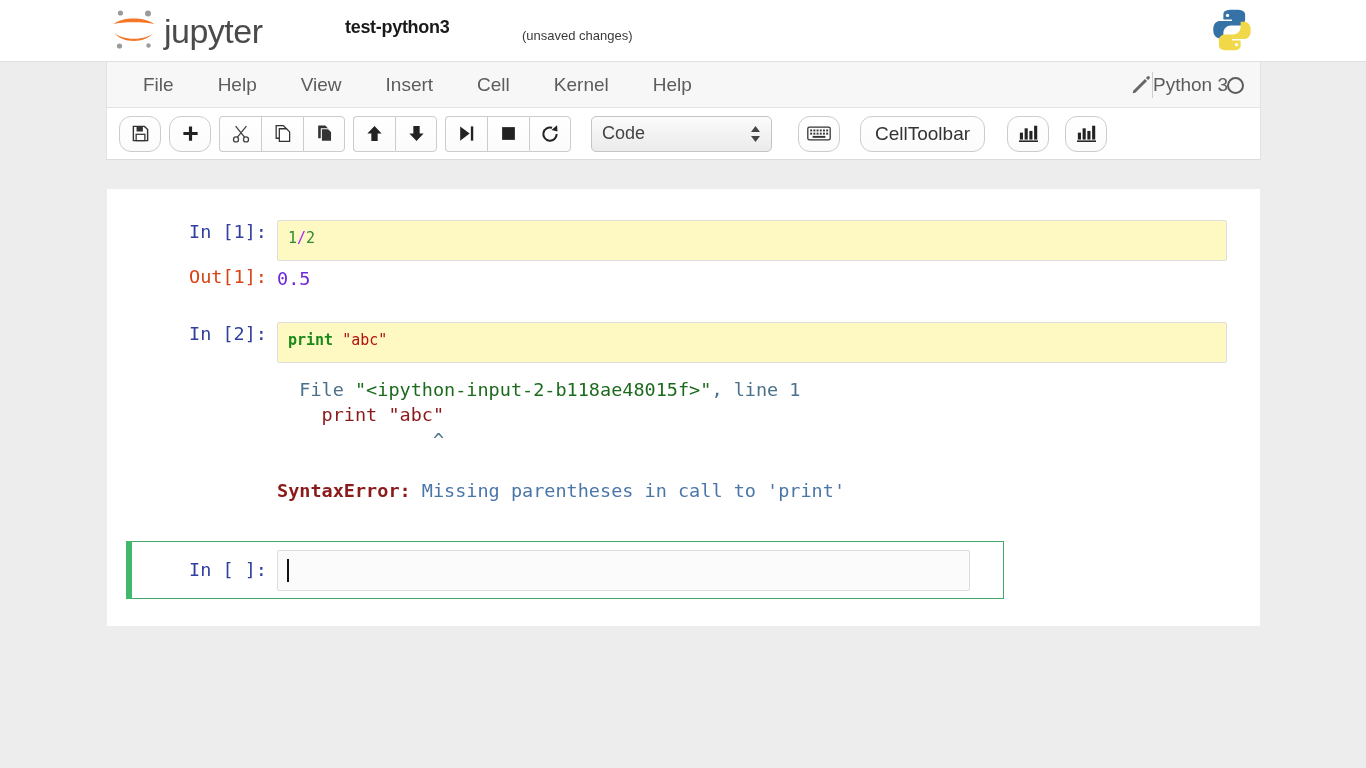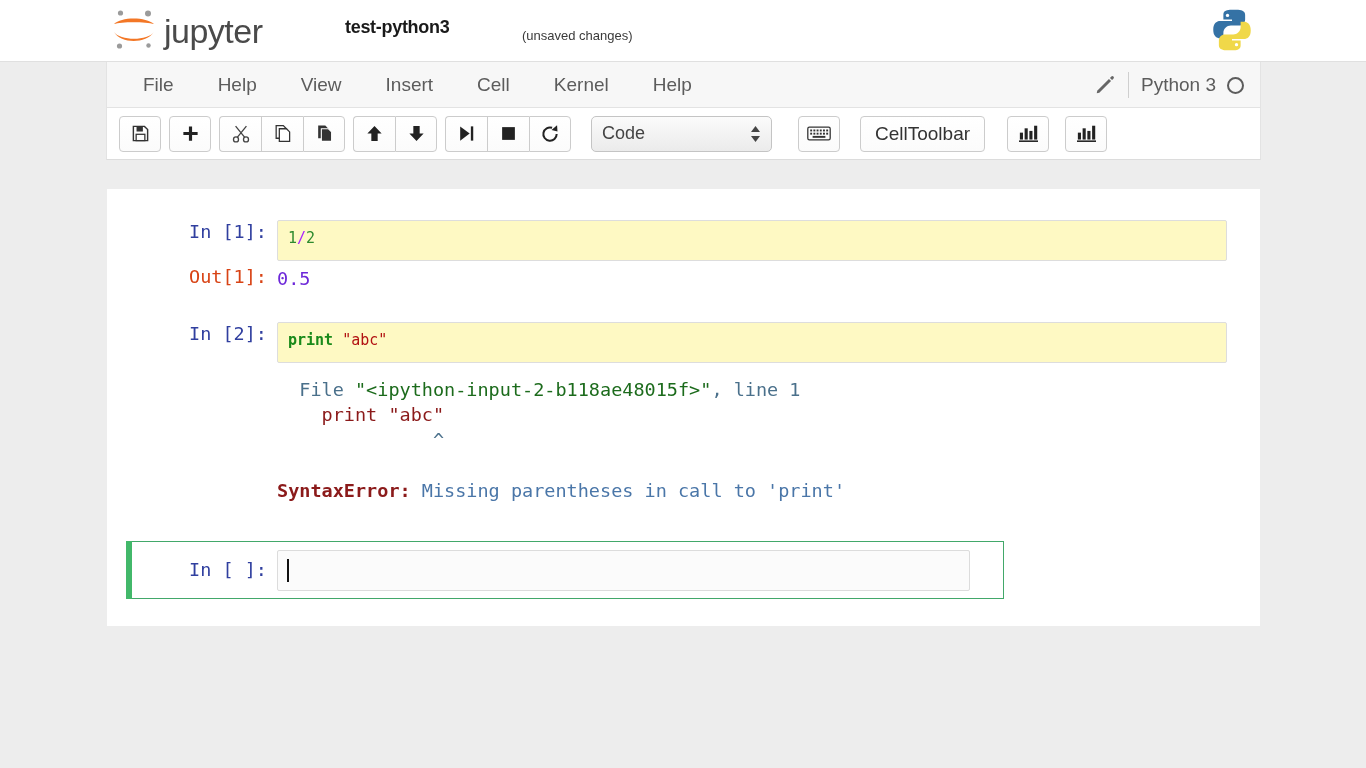--- a/index.html
+++ b/index.html
@@ -100,21 +100,21 @@
     line-height: 1.3;
   }
 
   #kernel-area {
     position: absolute;
     right: 16px;
     top: 0;
     height: 46px;
     display: flex;
     align-items: center;
-    gap: 12px;
+    gap: 0;
   }
 
   #edit-pencil { cursor: pointer; display: block; }
 
   #kernel-divider {
     width: 1px;
     height: 26px;
     background: #cfcfcf;
   }
 
@@ -159,21 +159,21 @@
     display: flex;
     align-items: center;
     justify-content: center;
     cursor: pointer;
     color: #333;
   }
   .btn-group .tbtn { border-right-width: 0; }
   .btn-group .tbtn:last-child { border-right-width: 1px; }
   .btn-group .tbtn:first-child { border-radius: 4px 0 0 4px; }
   .btn-group .tbtn:last-child { border-radius: 0 4px 4px 0; }
-  .btn-group .tbtn:only-child { border-radius: 4px; }
+  .btn-group .tbtn:only-child { border-radius: 12px; }
 
   #celltype-select {
     margin-left: 20px;
     width: 181px;
     height: 36px;
     border: 1px solid #c4c4c4;
     border-radius: 5px;
     background: linear-gradient(to bottom, #fbfbfb 0%, #ebebeb 100%);
     display: flex;
     align-items: center;

